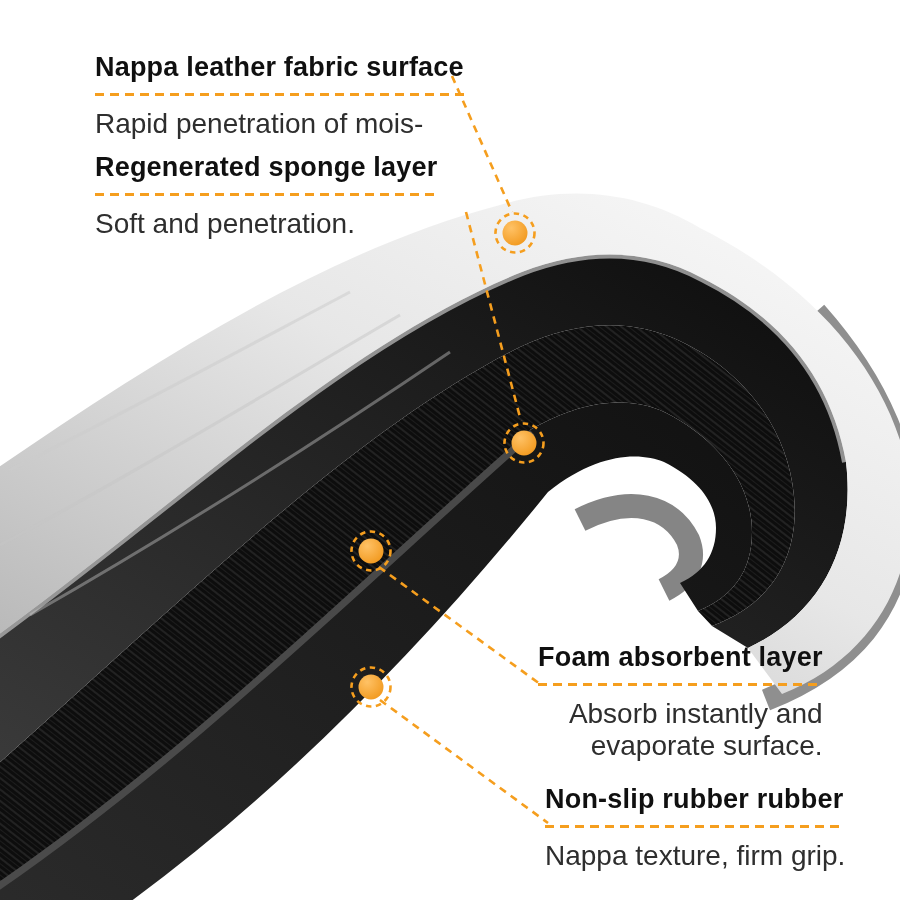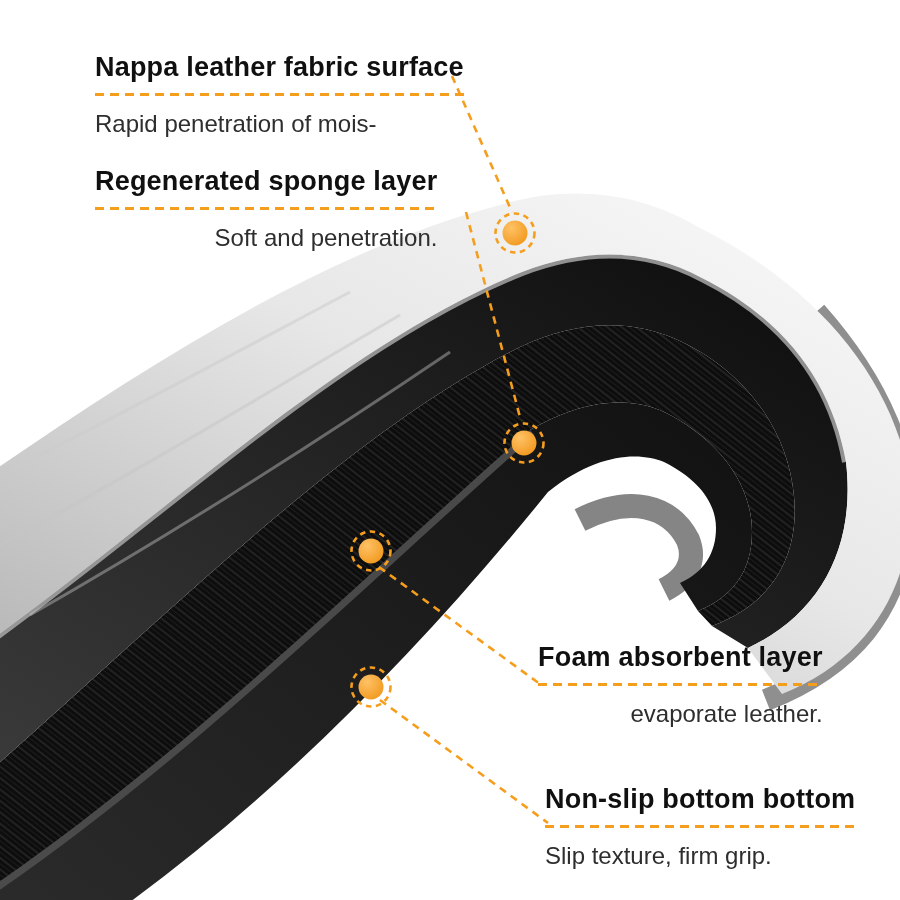--- a/index.html
+++ b/index.html
@@ -4,21 +4,21 @@
 <style>
   html,body{margin:0;padding:0;background:#ffffff;font-family:"Liberation Sans",sans-serif;}
   .stage{position:relative;width:900px;height:900px;margin:0 auto;background:#fff;overflow:hidden;}
   svg.art{position:absolute;left:0;top:0;width:900px;height:900px;}
   .callout{position:absolute;white-space:nowrap;z-index:5;}
   .title-wrap{display:inline-block;}
   .callout-title{font-size:27px;font-weight:700;color:#101010;letter-spacing:.2px;}
   .underline{height:3px;margin-top:10px;
     background:repeating-linear-gradient(90deg,var(--accent,#F59E1E) 0 9px,transparent 9px 15px);}
   .body{margin-top:12px;}
-  .callout-line{font-size:24px;line-height:32px;color:#2e2e2e;}
+  .callout-line{font-size:28px;line-height:32px;color:#2e2e2e;}
 </style>
 </head>
 <body>
 
 <div class="stage">
 
   <svg class="art" viewBox="0 0 900 900" aria-hidden="true">
     <defs>
       <linearGradient id="gFab" x1="1" y1="0" x2="0" y2="1">
         <stop offset="0" stop-color="#fbfbfb"></stop>
@@ -92,43 +92,44 @@
   <div class="callout" style="left:95px;top:52px;">
     <div class="title-wrap">
       <div class="callout-title">Nappa leather fabric surface</div>
       <div class="underline"></div>
     </div>
     <div class="body">
       <div class="callout-line">Rapid penetration of mois-</div>
     </div>
   </div>
 
-  <div class="callout" style="left:95px;top:166px;text-align:right;">
+  <div class="callout" style="left:95px;top:152px;">
     <div class="title-wrap">
       <div class="callout-title">Regenerated sponge layer</div>
       <div class="underline"></div>
     </div>
     <div class="body">
       <div class="callout-line">Soft and penetration.</div>
     </div>
   </div>
 
   <div class="callout" style="left:538px;top:642px;text-align:right;">
     <div class="title-wrap">
       <div class="callout-title">Foam absorbent layer</div>
       <div class="underline"></div>
     </div>
     <div class="body">
-      <div class="callout-line">evaporate leather.</div>
+      <div class="callout-line">Absorb instantly and</div>
+      <div class="callout-line">evaporate surface.</div>
     </div>
   </div>
 
   <div class="callout" style="left:545px;top:784px;">
     <div class="title-wrap">
-      <div class="callout-title">Non-slip bottom bottom</div>
+      <div class="callout-title">Non-slip rubber rubber</div>
       <div class="underline"></div>
     </div>
     <div class="body">
-      <div class="callout-line">Slip texture, firm grip.</div>
+      <div class="callout-line">Nappa texture, firm grip.</div>
     </div>
   </div>
 
 </div>
 
 </body></html>

